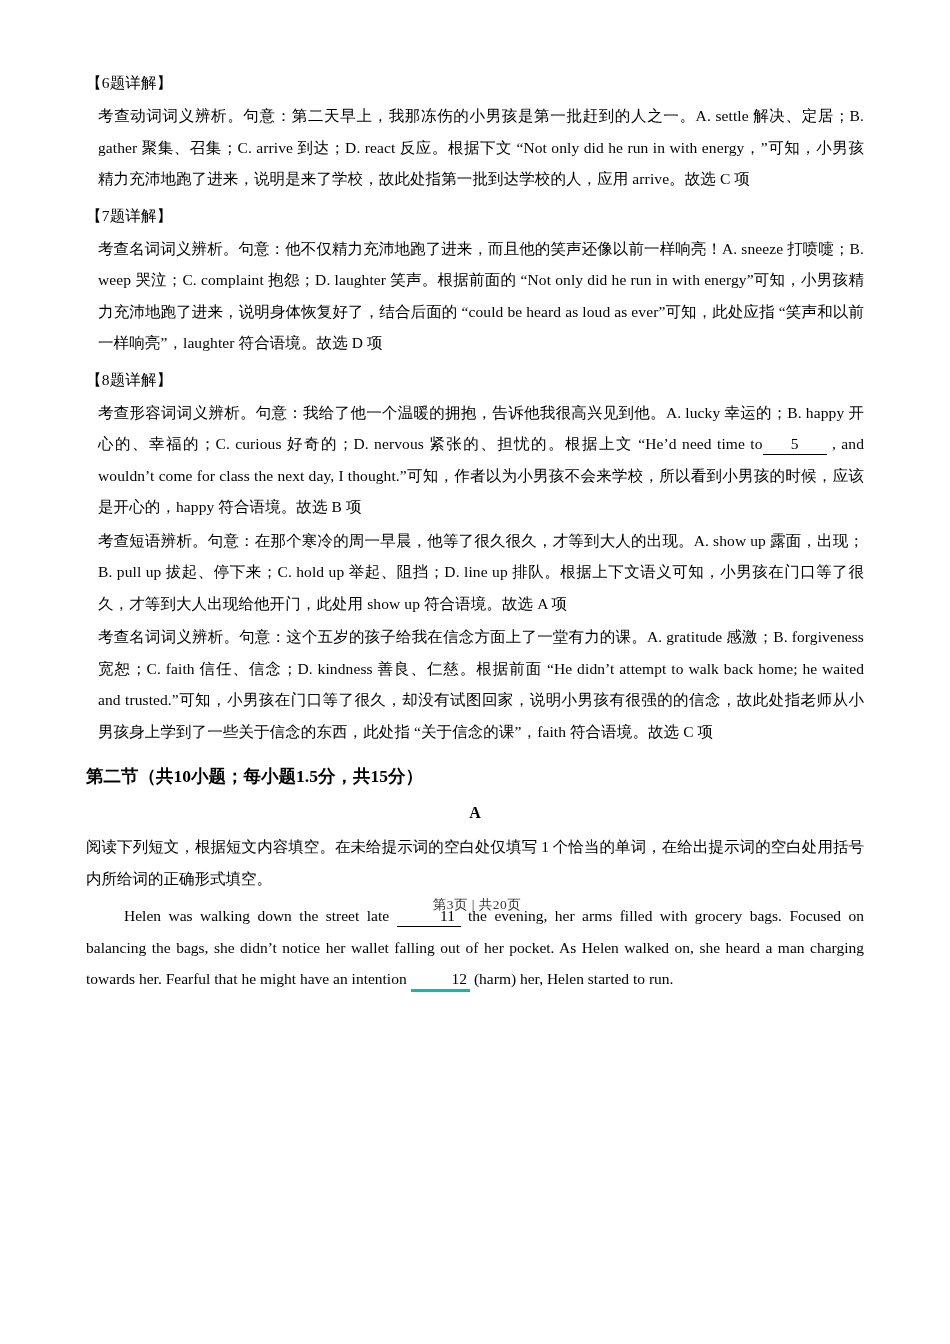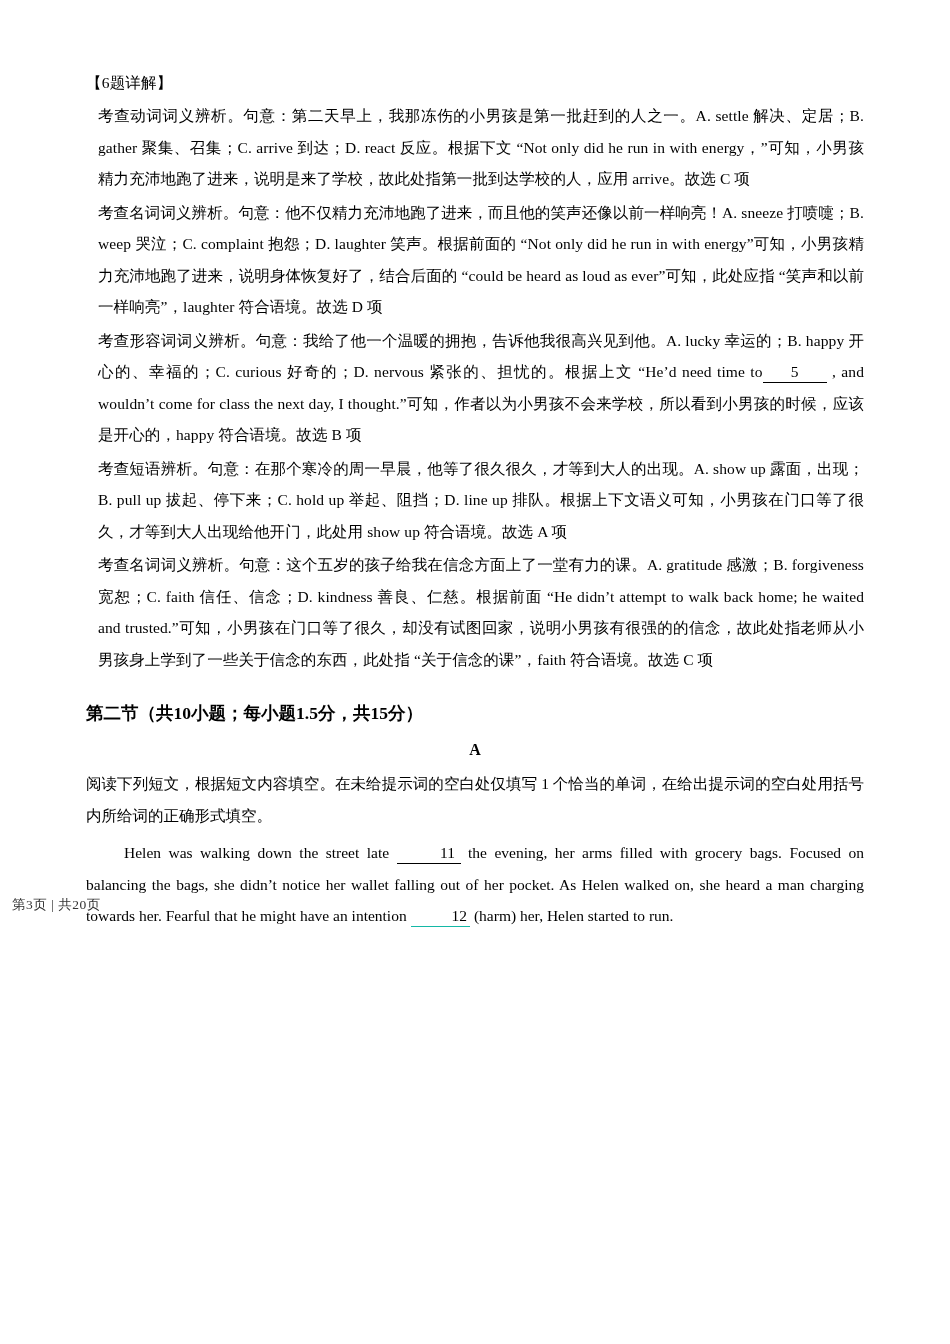--- a/index.html
+++ b/index.html
@@ -38,21 +38,21 @@
     line-height: 31.5px;
     text-align: justify;
     text-justify: inter-ideograph;
     margin: 0 0 2px 12px;
     letter-spacing: 0.1px;
   }
   .section-title {
     font-size: 17.5px;
     font-weight: bold;
     line-height: 34px;
-    margin: 21px 0 2px 0;
+    margin: 12px 0 2px 0;
   }
   .center-letter {
     text-align: center;
     font-size: 16px;
     font-weight: bold;
     line-height: 32px;
     margin: 4px 0 2px 0;
   }
   .instr {
     font-size: 15.5px;
@@ -70,54 +70,57 @@
   .blank {
     display: inline-block;
     border-bottom: 1px solid #000;
     text-align: center;
     min-width: 56px;
     padding: 0 4px;
     line-height: 20px;
   }
   .blank-sm {
     display: inline-block;
-    border-bottom: 1px solid #14b8a6;
+    border-bottom: 3px solid #14b8a6;
     text-align: left;
     min-width: 50px;
     padding: 0 3px;
     line-height: 20px;
   }
   .footer {
     position: absolute;
-    left: 12px;
+    left: 4px;
     right: 0;
     bottom: 26px;
+    text-align: center;
     font-size: 13.5px;
     color: #333;
     letter-spacing: 0.5px;
   }
   .footer .pg {
     font-weight: normal;
   }
 </style>
 </head>
 <body>
 
 <div class="page">
 
   <div class="block">
     <div class="qhead">【6题详解】</div>
     <div class="para">考查动词词义辨析。句意：第二天早上，我那冻伤的小男孩是第一批赶到的人之一。A. settle 解决、定居；B. gather 聚集、召集；C. arrive 到达；D. react 反应。根据下文 “Not only did he run in with energy，”可知，小男孩精力充沛地跑了进来，说明是来了学校，故此处指第一批到达学校的人，应用 arrive。故选 C 项</div>
   </div>
 
   <div class="block">
+    <div class="qhead">【7题详解】</div>
     <div class="para">考查名词词义辨析。句意：他不仅精力充沛地跑了进来，而且他的笑声还像以前一样响亮！A. sneeze 打喷嚏；B. weep 哭泣；C. complaint 抱怨；D. laughter 笑声。根据前面的 “Not only did he run in with energy”可知，小男孩精力充沛地跑了进来，说明身体恢复好了，结合后面的 “could be heard as loud as ever”可知，此处应指 “笑声和以前一样响亮”，laughter 符合语境。故选 D 项</div>
   </div>
 
   <div class="block">
+    <div class="qhead">【8题详解】</div>
     <div class="para"><span>考查形容词词义辨析。句意：我给了他一个温暖的拥抱，告诉他我很高兴见到他。A. lucky 幸运的；B. happy 开心的、幸福的；C. curious 好奇的；D. nervous 紧张的、担忧的。根据上文 “He’d need time to</span><span class="blank">5</span> <span>, and wouldn’t come for class the next day, I thought.”可知，作者以为小男孩不会来学校，所以看到小男孩的时候，应该是开心的，happy 符合语境。故选 B 项</span></div>
   </div>
 
   <div class="block">
     <div class="para">考查短语辨析。句意：在那个寒冷的周一早晨，他等了很久很久，才等到大人的出现。A. show up 露面，出现；B. pull up 拔起、停下来；C. hold up 举起、阻挡；D. line up 排队。根据上下文语义可知，小男孩在门口等了很久，才等到大人出现给他开门，此处用 show up 符合语境。故选 A 项</div>
   </div>
 
   <div class="block">
     <div class="para">考查名词词义辨析。句意：这个五岁的孩子给我在信念方面上了一堂有力的课。A. gratitude 感激；B. forgiveness 宽恕；C. faith 信任、信念；D. kindness 善良、仁慈。根据前面 “He didn’t attempt to walk back home; he waited and trusted.”可知，小男孩在门口等了很久，却没有试图回家，说明小男孩有很强的的信念，故此处指老师从小男孩身上学到了一些关于信念的东西，此处指 “关于信念的课”，faith 符合语境。故选 C 项</div>
   </div>

